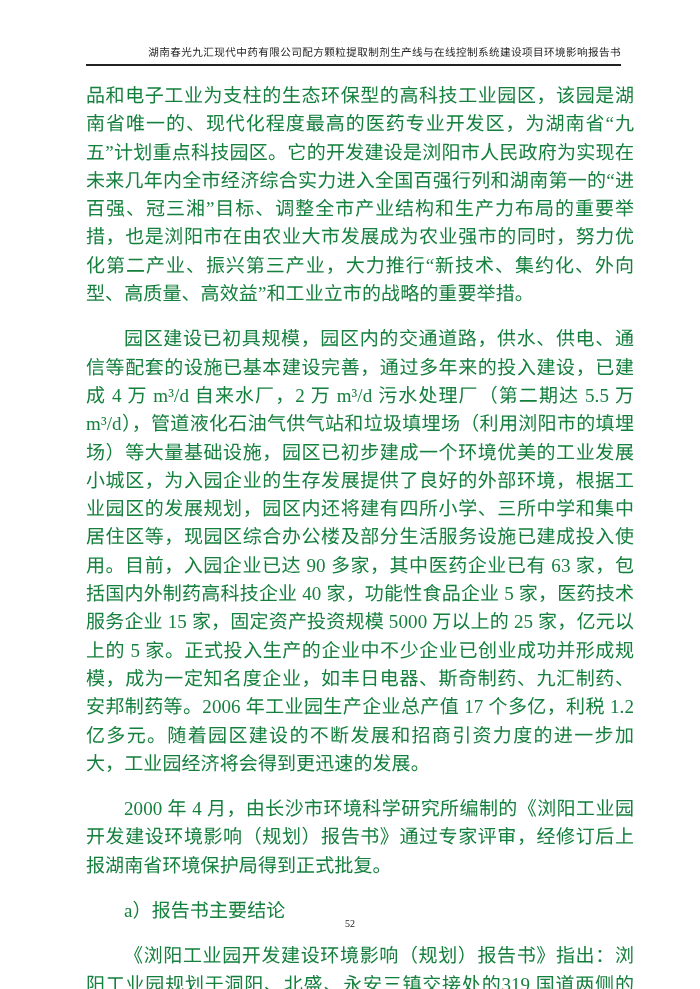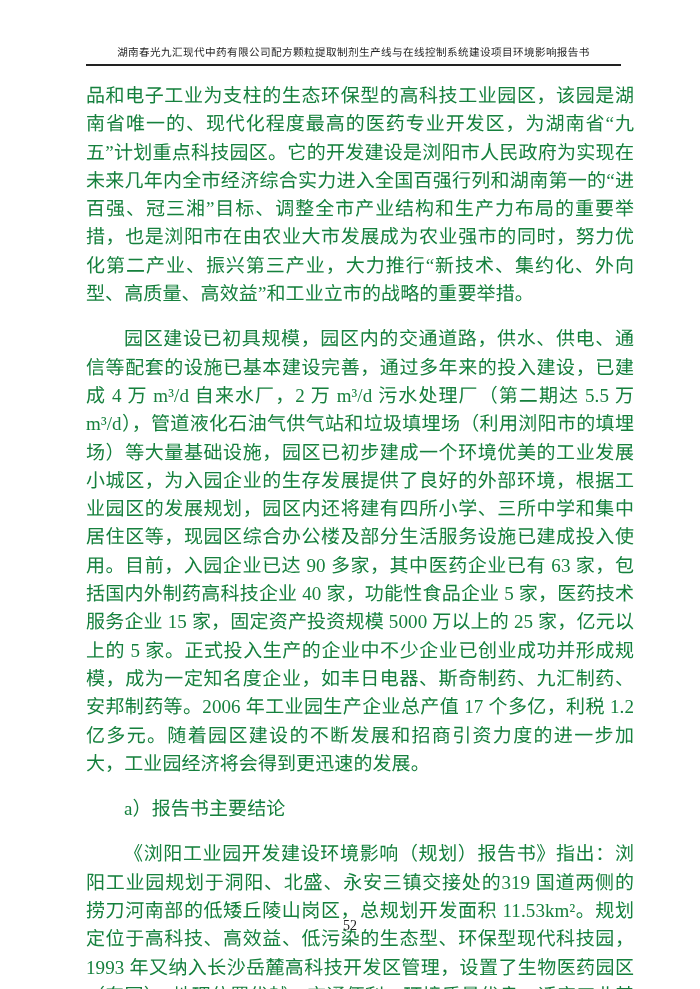--- a/index.html
+++ b/index.html
@@ -19,21 +19,21 @@
   .page-header {
     position: absolute;
     top: 0;
     left: 86px;
     right: 79px;
     padding-top: 46px;
   }
   .header-text {
     font-size: 10.6px;
     line-height: 14px;
-    text-align: center;
+    text-align: right;
     letter-spacing: 0.4px;
     color: #1f1f1f;
     padding-bottom: 4px;
     border-bottom: 2px solid #222222;
     white-space: nowrap;
   }
   .page-body {
     position: absolute;
     top: 82px;
     left: 86px;
@@ -50,37 +50,38 @@
   .indent {
     text-indent: 2em;
     margin-top: 17px;
   }
   .page-footer {
     position: absolute;
     left: 0;
     right: 0;
     top: 918px;
     text-align: center;
-    font-size: 14px;
+    font-size: 10px;
     color: #222222;
     font-family: Liberation Serif, serif;
   }
 </style>
 </head>
 <body>
 
 <div class="page">
 
   <header class="page-header">
     <div class="header-text">湖南春光九汇现代中药有限公司配方颗粒提取制剂生产线与在线控制系统建设项目环境影响报告书</div>
   </header>
 
   <main class="page-body">
     <p class="para">品和电子工业为支柱的生态环保型的高科技工业园区，该园是湖南省唯一的、现代化程度最高的医药专业开发区，为湖南省“九五”计划重点科技园区。它的开发建设是浏阳市人民政府为实现在未来几年内全市经济综合实力进入全国百强行列和湖南第一的“进百强、冠三湘”目标、调整全市产业结构和生产力布局的重要举措，也是浏阳市在由农业大市发展成为农业强市的同时，努力优化第二产业、振兴第三产业，大力推行“新技术、集约化、外向型、高质量、高效益”和工业立市的战略的重要举措。</p>
     <p class="para indent">园区建设已初具规模，园区内的交通道路，供水、供电、通信等配套的设施已基本建设完善，通过多年来的投入建设，已建成 4 万 m³/d 自来水厂，2 万 m³/d 污水处理厂（第二期达 5.5 万 m³/d），管道液化石油气供气站和垃圾填埋场（利用浏阳市的填埋场）等大量基础设施，园区已初步建成一个环境优美的工业发展小城区，为入园企业的生存发展提供了良好的外部环境，根据工业园区的发展规划，园区内还将建有四所小学、三所中学和集中居住区等，现园区综合办公楼及部分生活服务设施已建成投入使用。目前，入园企业已达 90 多家，其中医药企业已有 63 家，包括国内外制药高科技企业 40 家，功能性食品企业 5 家，医药技术服务企业 15 家，固定资产投资规模 5000 万以上的 25 家，亿元以上的 5 家。正式投入生产的企业中不少企业已创业成功并形成规模，成为一定知名度企业，如丰日电器、斯奇制药、九汇制药、安邦制药等。2006 年工业园生产企业总产值 17 个多亿，利税 1.2 亿多元。随着园区建设的不断发展和招商引资力度的进一步加大，工业园经济将会得到更迅速的发展。</p>
+    <p class="para indent">2000 年 4 月，由长沙市环境科学研究所编制的《浏阳工业园开发建设环境影响（规划）报告书》通过专家评审，经修订后上报湖南省环境保护局得到正式批复。</p>
     <p class="para indent">a）报告书主要结论</p>
     <p class="para indent">《浏阳工业园开发建设环境影响（规划）报告书》指出：浏阳工业园规划于洞阳、北盛、永安三镇交接处的319 国道两侧的捞刀河南部的低矮丘陵山岗区，总规划开发面积 11.53km²。规划定位于高科技、高效益、低污染的生态型、环保型现代科技园，1993 年又纳入长沙岳麓高科技开发区管理，设置了生物医药园区（东园）。地理位置优越、交通便利、环境质量优良、适宜工业基地的建设，符合长沙市总体规划要求。报告书还指出：捞刀河工业园段历史最枯流量仅 1.7m³/s，水环境容量很有限，水环境容量和捞刀河工业园下游的相关水厂水源保护是浏阳工业园建设发展的重要制约因素。</p>
     <p class="para indent">b）报告书还指出</p>
   </main>
 
   <footer class="page-footer">
     <span>52</span>
   </footer>
 
 </div>

